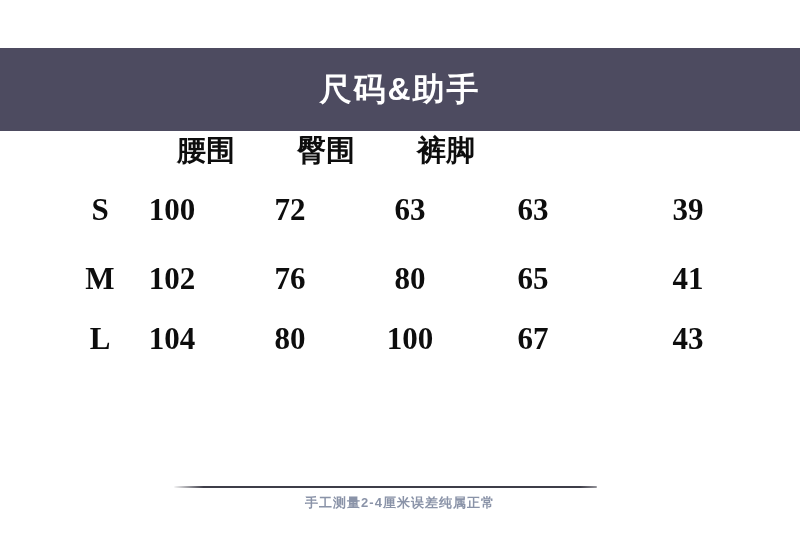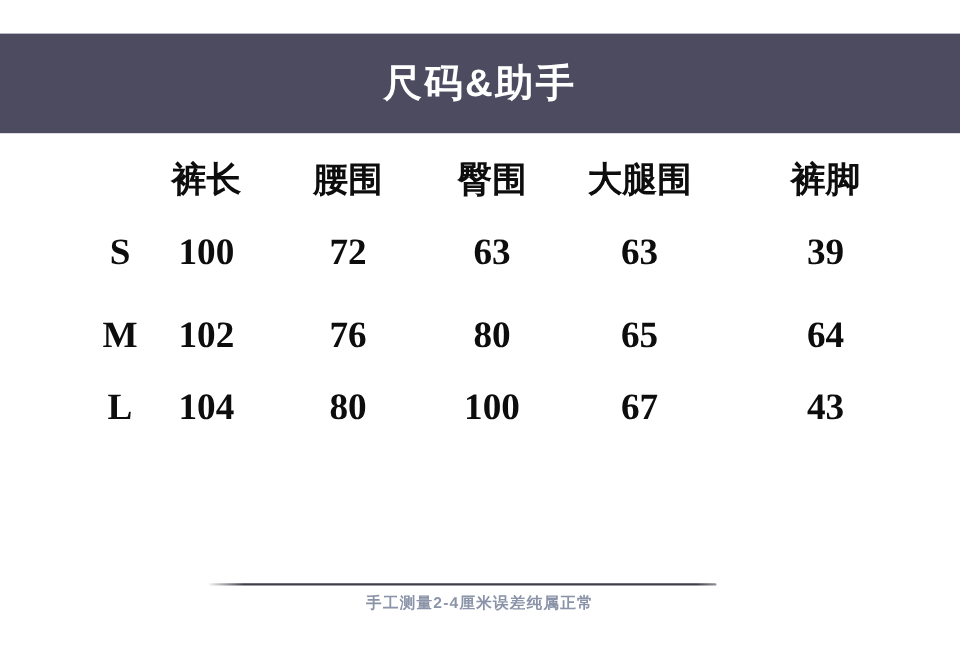--- a/index.html
+++ b/index.html
@@ -13,21 +13,21 @@
   }
   .page {
     position: relative;
     width: 800px;
     height: 555px;
     background: #ffffff;
   }
   
   .band {
     position: absolute;
-    top: 28px;
+    top: 48px;
     left: 0;
     width: 800px;
     height: 83px;
     background: #4d4b60;
     display: flex;
     align-items: center;
     justify-content: center;
   }
   .band .title {
     color: #ffffff;
@@ -104,43 +104,41 @@
 <div class="page">
 
   <div class="band">
     <span class="title">尺码&amp;助手</span>
   </div>
 
   <div>
 
     <div class="row row-head">
       <div class="cell c0 head-cell"></div>
-      <div class="cell c1 head-cell">裤长</div>
       <div class="cell c2 head-cell">腰围</div>
       <div class="cell c3 head-cell">臀围</div>
-      <div class="cell c4 head-cell">大腿围</div>
       <div class="cell c5 head-cell">裤脚</div>
     </div>
 
     <div class="row row-s">
       <div class="cell c0 size-cell">S</div>
       <div class="cell c1 num-cell">100</div>
       <div class="cell c2 num-cell">72</div>
       <div class="cell c3 num-cell">63</div>
       <div class="cell c4 num-cell">63</div>
       <div class="cell c5 num-cell">39</div>
     </div>
 
     <div class="row row-m">
       <div class="cell c0 size-cell">M</div>
       <div class="cell c1 num-cell">102</div>
       <div class="cell c2 num-cell">76</div>
       <div class="cell c3 num-cell">80</div>
       <div class="cell c4 num-cell">65</div>
-      <div class="cell c5 num-cell">64</div>
+      <div class="cell c5 num-cell">41</div>
     </div>
 
     <div class="row row-l">
       <div class="cell c0 size-cell">L</div>
       <div class="cell c1 num-cell">104</div>
       <div class="cell c2 num-cell">80</div>
       <div class="cell c3 num-cell">100</div>
       <div class="cell c4 num-cell">67</div>
       <div class="cell c5 num-cell">43</div>
     </div>

